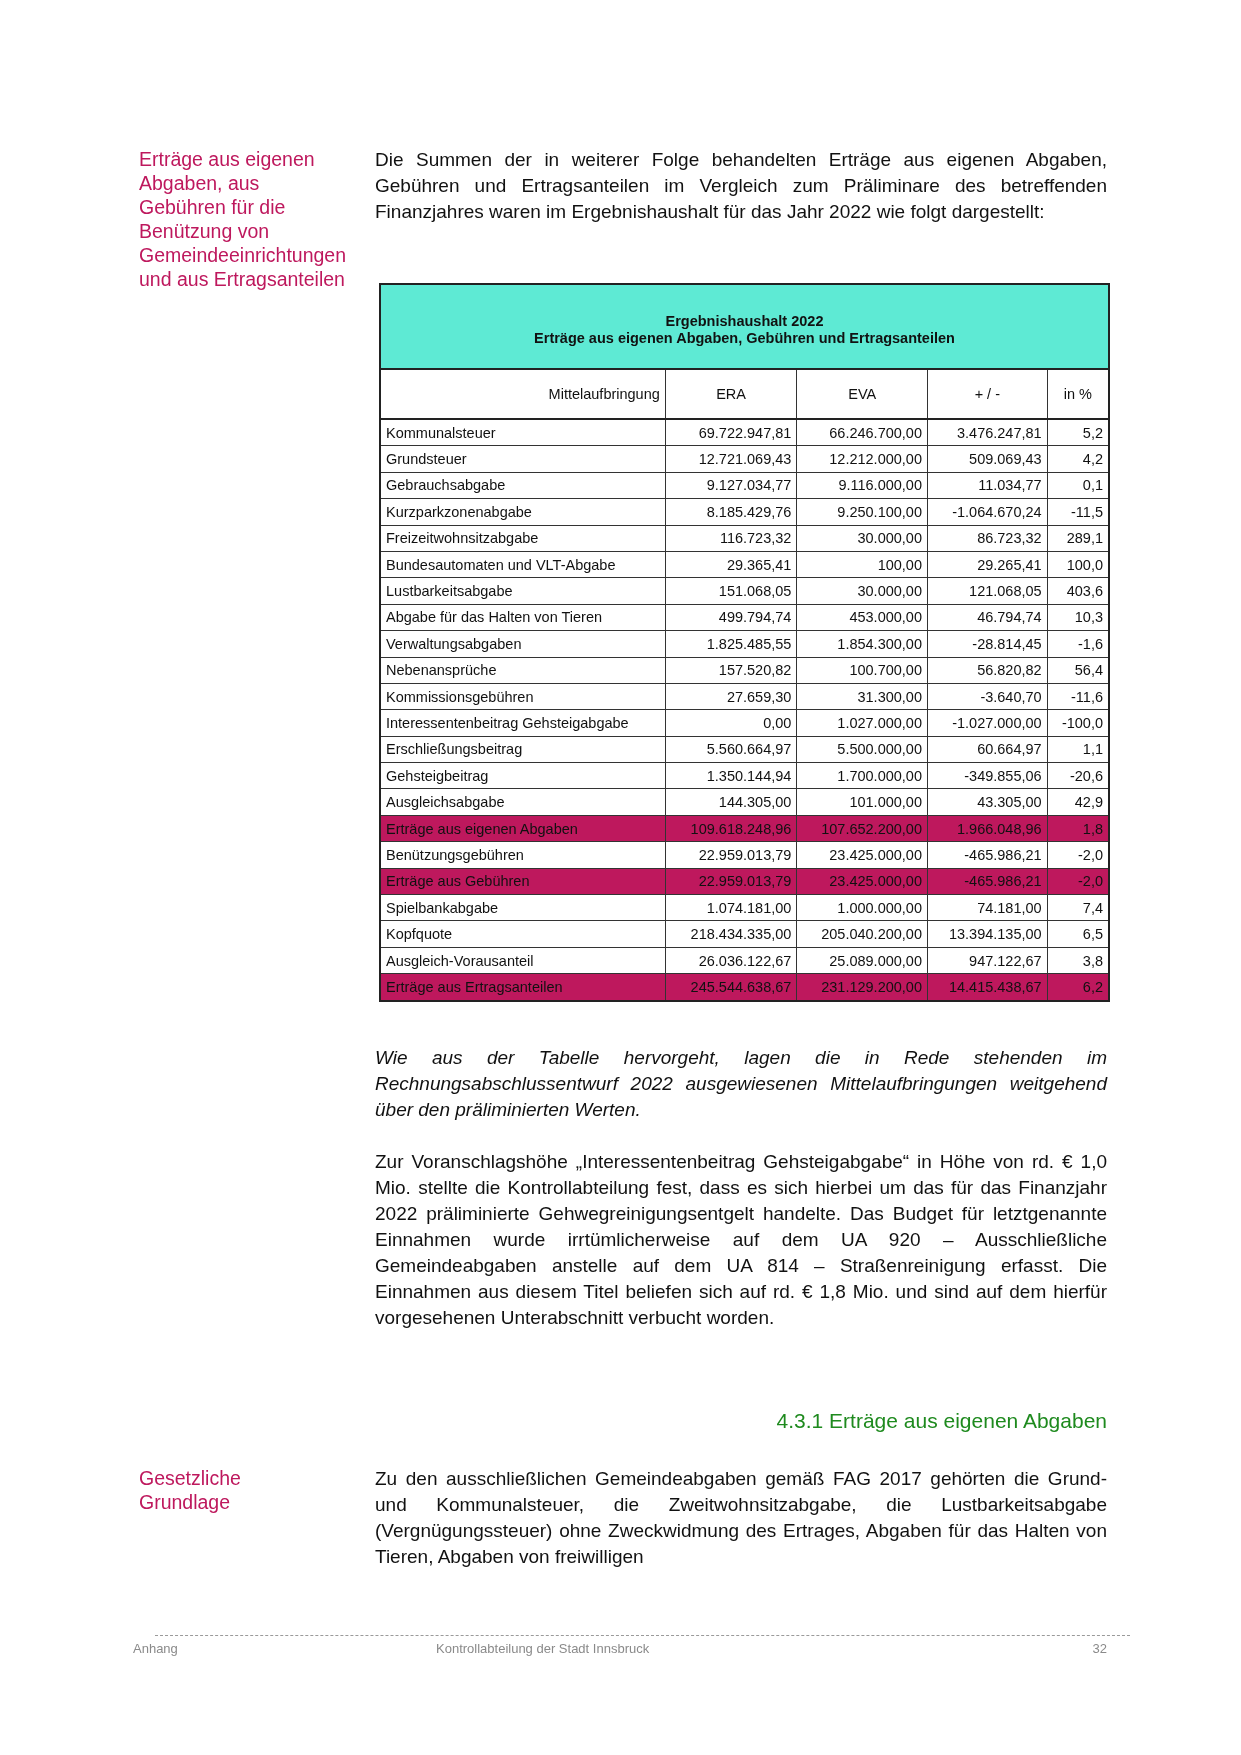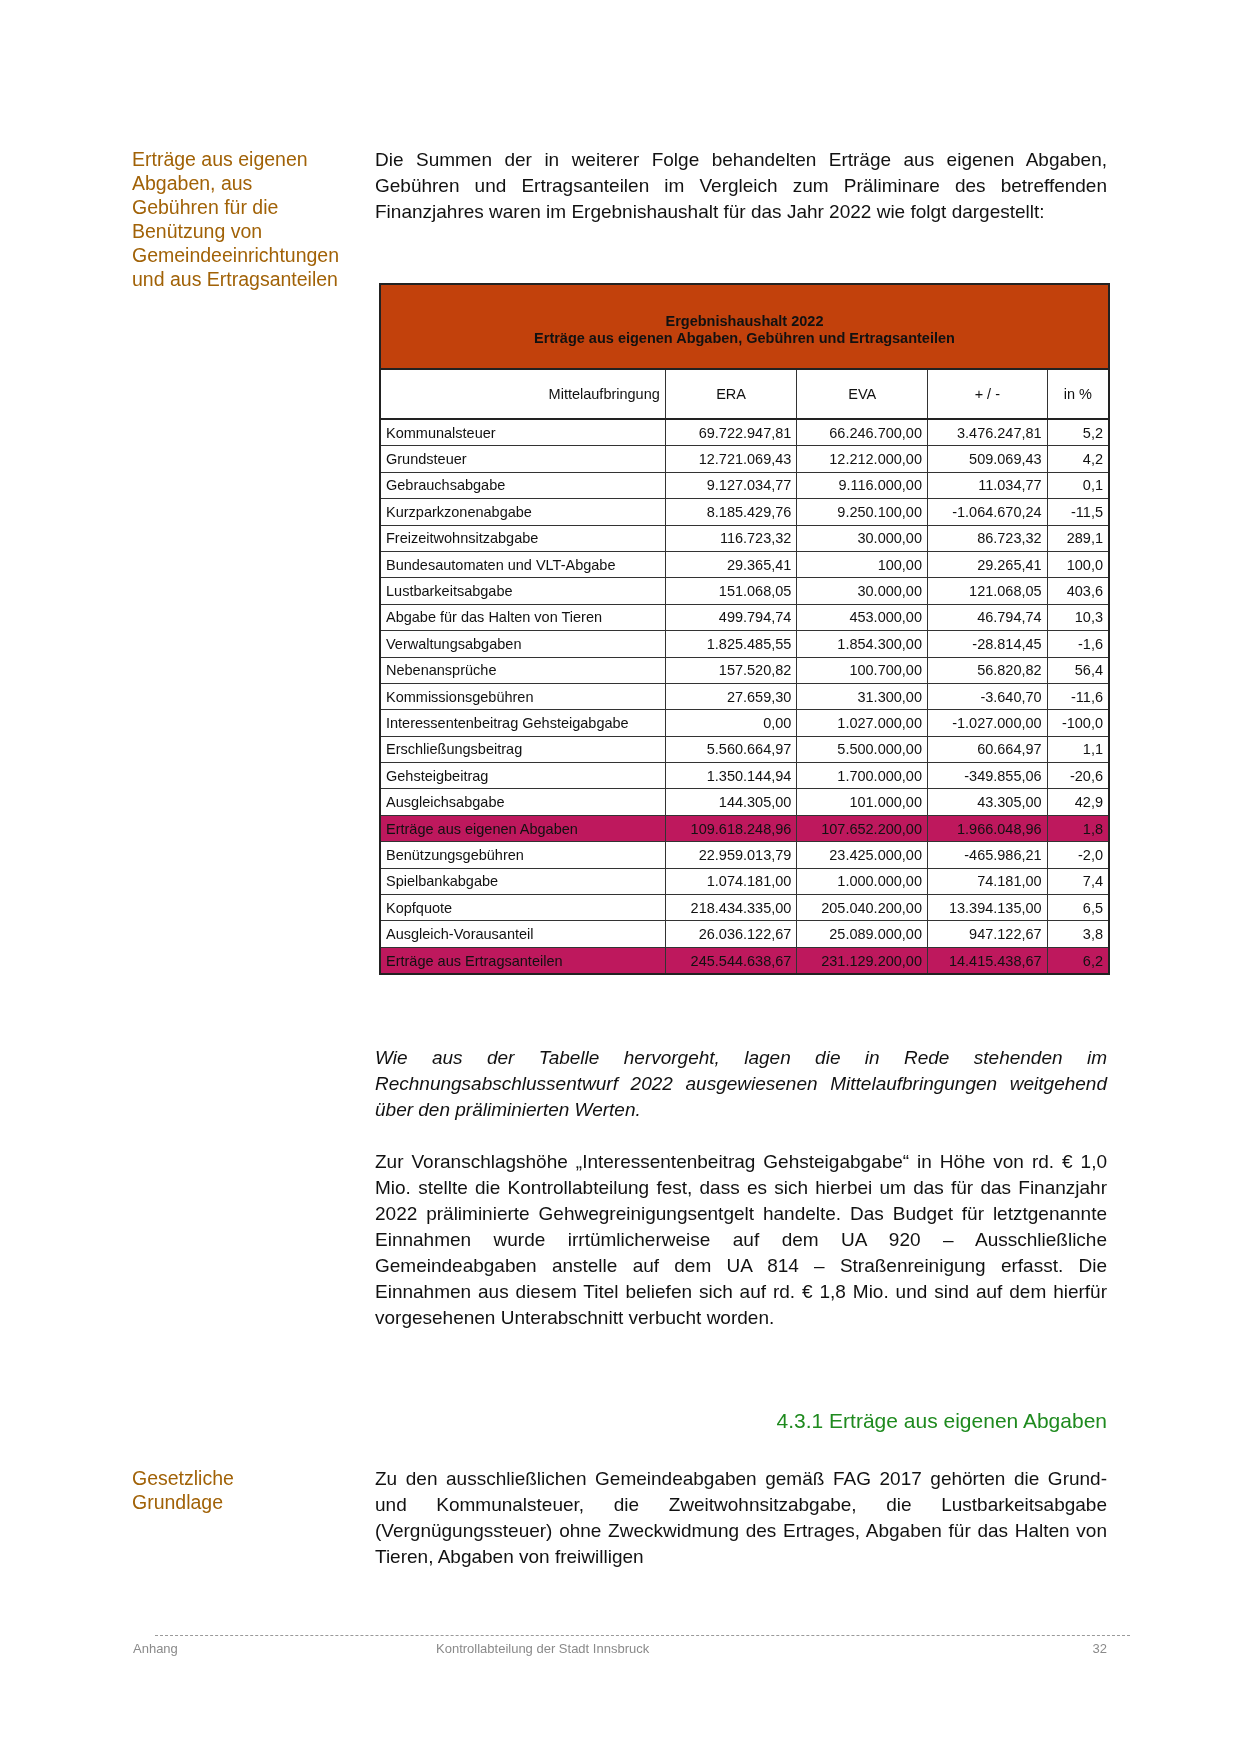--- a/index.html
+++ b/index.html
@@ -1,27 +1,27 @@
 <!DOCTYPE html>
 <html><head>
 <meta charset="utf-8">
 <style>
   html, body { margin: 0; padding: 0; background: #ffffff; }
   body { width: 1241px; height: 1755px; position: relative; overflow: hidden;
          font-family: "Liberation Sans", sans-serif; color: #111; }
   .abs { position: absolute; }
-  .margin-note { left: 132px; width: 230px; color: #a16207; font-size: 19.5px; line-height: 24px; }
+  .margin-note { left: 139px; width: 230px; color: #be185d; font-size: 19.5px; line-height: 24px; }
   .body-text { left: 375px; width: 732px; font-size: 19px; line-height: 26px; text-align: justify; color: #111; }
   .body-text p { margin: 0; }
   .green-heading { color: #1e8a1e; font-size: 21px; right: 134px; }
 
   table.fin { position: absolute; left: 379px; top: 283px; width: 731px; border-collapse: collapse;
               font-size: 14.5px; border: 2px solid #222; }
   table.fin td, table.fin th { border: 1px solid #333; padding: 0 5px; white-space: nowrap; }
-  table.fin .title-band th { background: #c2410c; height: 77px; font-weight: bold; font-size: 14.5px;
+  table.fin .title-band th { background: #5eead4; height: 77px; font-weight: bold; font-size: 14.5px;
                              text-align: center; line-height: 17px; border-bottom: 2px solid #222; padding-top: 6px; }
   table.fin .col-head th { font-weight: normal; height: 48px; border-bottom: 2px solid #222; }
   table.fin .col-head th.first { text-align: right; }
   table.fin tbody td { height: 25.4px; }
   table.fin tbody td.num { text-align: right; }
   table.fin tbody tr.subtotal td { background: #be185d; }
   col.c0 { width: 286px; } col.c1 { width: 132px; } col.c2 { width: 131px; } col.c3 { width: 120px; } col.c4 { width: 62px; }
 
   .footer-line { left: 155px; width: 975px; top: 1635px; border-top: 1.5px dashed #9a9a9a; height: 0; }
   .footer-text { top: 1641px; color: #8a8a8a; font-size: 13px; }
@@ -178,20 +178,27 @@
         <td class="num">1.966.048,96</td>
         <td class="num">1,8</td>
       </tr>
       <tr>
         <td>Benützungsgebühren</td>
         <td class="num">22.959.013,79</td>
         <td class="num">23.425.000,00</td>
         <td class="num">-465.986,21</td>
         <td class="num">-2,0</td>
       </tr>
+      <tr class="subtotal">
+        <td>Erträge aus Gebühren</td>
+        <td class="num">22.959.013,79</td>
+        <td class="num">23.425.000,00</td>
+        <td class="num">-465.986,21</td>
+        <td class="num">-2,0</td>
+      </tr>
       <tr>
         <td>Spielbankabgabe</td>
         <td class="num">1.074.181,00</td>
         <td class="num">1.000.000,00</td>
         <td class="num">74.181,00</td>
         <td class="num">7,4</td>
       </tr>
       <tr>
         <td>Kopfquote</td>
         <td class="num">218.434.335,00</td>

